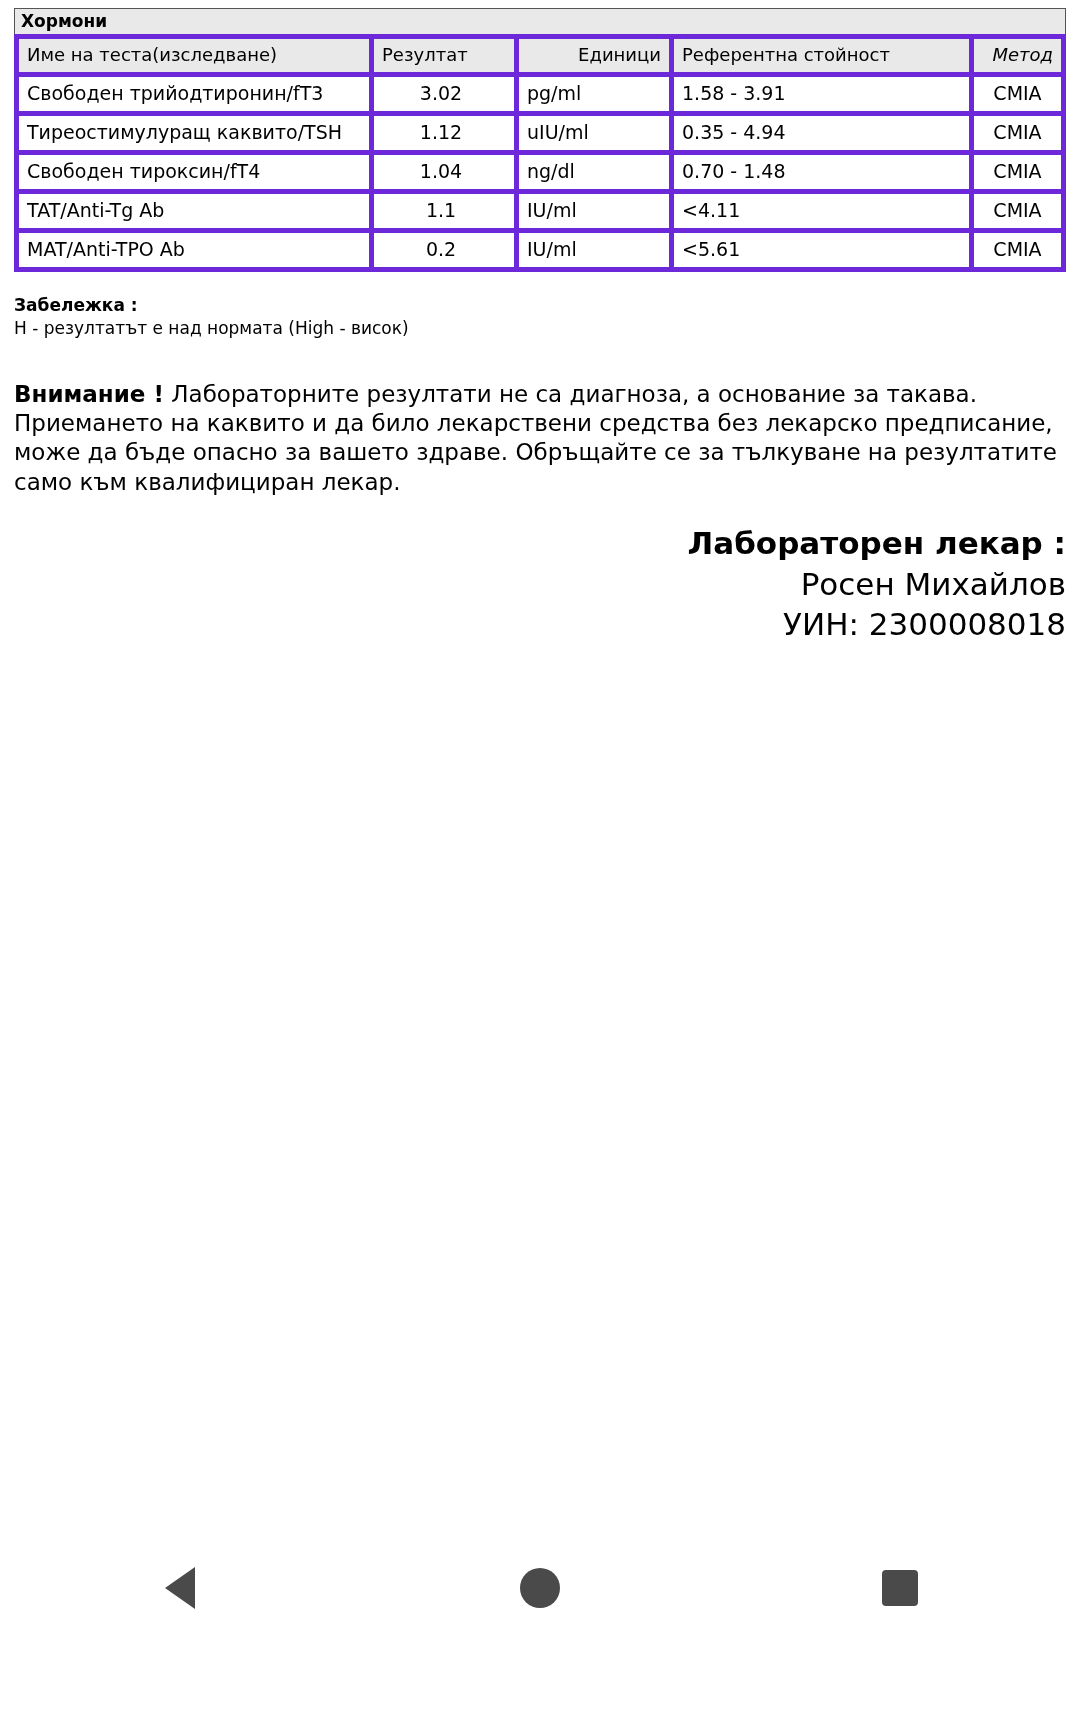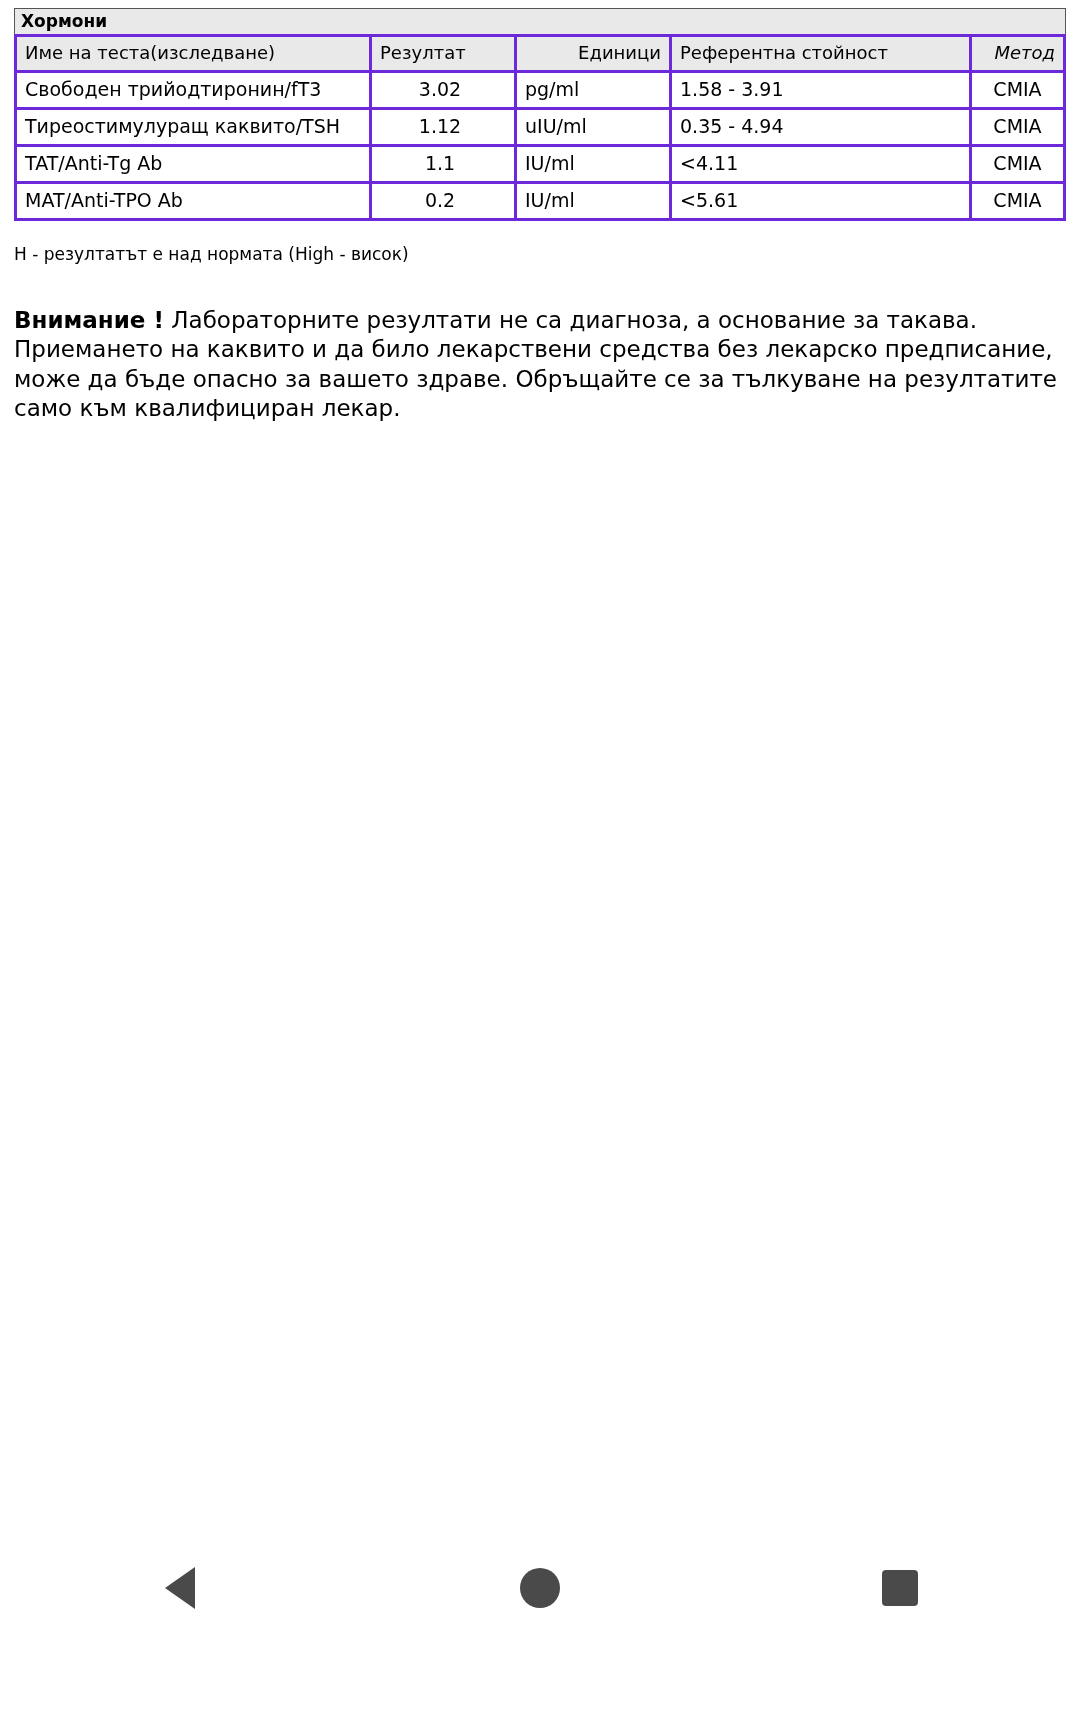--- a/index.html
+++ b/index.html
@@ -36,21 +36,21 @@
 
   
   table.results {
     width: 100%;
     border-collapse: collapse;
     font-size: 19px;
     color: #000;
     table-layout: fixed;
   }
   table.results th, table.results td {
-    border: 3px solid #6d28d9;
+    border: 5px solid #6d28d9;
     padding: 5px 8px 7px 8px;
     font-weight: normal;
     white-space: nowrap;
     overflow: hidden;
   }
   table.results thead th {
     background: #e9e9e9;
     font-size: 18px;
   }
   .c-name  { width: 355px; text-align: left; }
@@ -161,45 +161,58 @@
           <td class="c-meth">CMIA</td>
         </tr>
         <tr>
           <td class="c-name">Тиреостимулуращ каквито/TSH</td>
           <td class="c-res">1.12</td>
           <td class="c-unit">uIU/ml</td>
           <td class="c-ref">0.35 - 4.94</td>
           <td class="c-meth">CMIA</td>
         </tr>
         <tr>
+          <td class="c-name">Свободен тироксин/fT4</td>
+          <td class="c-res">1.04</td>
+          <td class="c-unit">ng/dl</td>
+          <td class="c-ref">0.70 - 1.48</td>
+          <td class="c-meth">CMIA</td>
+        </tr>
+        <tr>
           <td class="c-name">TAT/Anti-Tg Ab</td>
           <td class="c-res">1.1</td>
           <td class="c-unit">IU/ml</td>
           <td class="c-ref">&lt;4.11</td>
           <td class="c-meth">CMIA</td>
         </tr>
         <tr>
           <td class="c-name">MAT/Anti-TPO Ab</td>
           <td class="c-res">0.2</td>
           <td class="c-unit">IU/ml</td>
           <td class="c-ref">&lt;5.61</td>
           <td class="c-meth">CMIA</td>
         </tr>
       </tbody>
     </table>
 
     <div class="note">
+      <div class="note-title">Забележка :</div>
       <div>H - резултатът е над нормата (High - висок)</div>
     </div>
 
     <div class="warning">
       <span class="warn-lead">Внимание !</span>
       <span>Лабораторните резултати не са диагноза, а основание за такава. Приемането на каквито и да било лекарствени средства без лекарско предписание, може да бъде опасно за вашето здраве. Обръщайте се за тълкуване на резултатите само към квалифициран лекар.</span>
     </div>
 
+    <div class="signature">
+      <div class="sig-title">Лабораторен лекар :</div>
+      <div>Росен Михайлов</div>
+      <div>УИН: 2300008018</div>
+    </div>
 
   </div>
 
   <div class="navbar">
     <div class="nav-btn">
       <div class="nav-back"></div>
     </div>
     <div class="nav-btn">
       <div class="nav-home"></div>
     </div>

